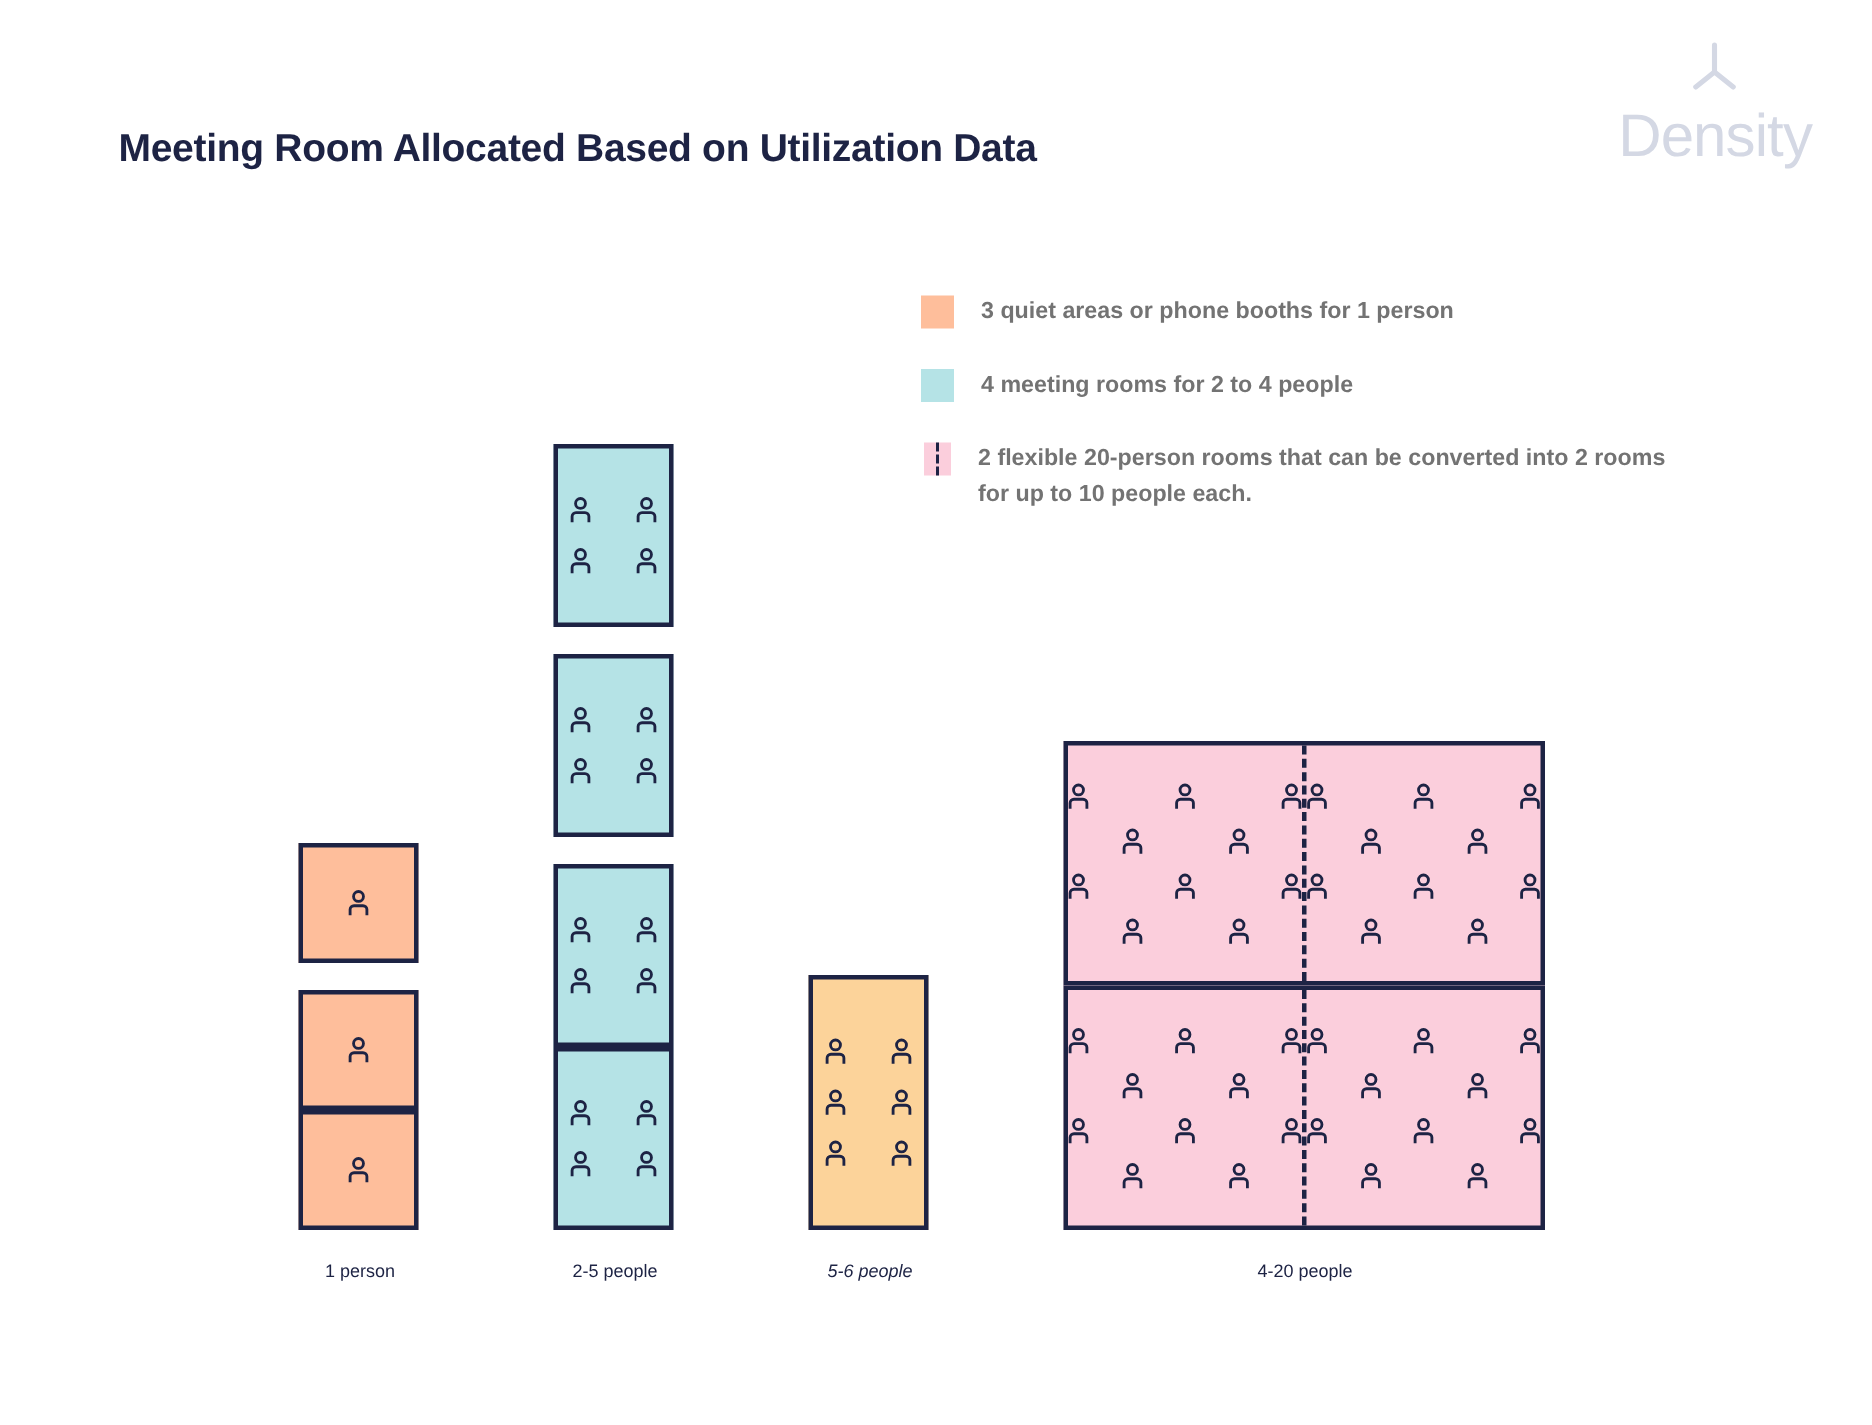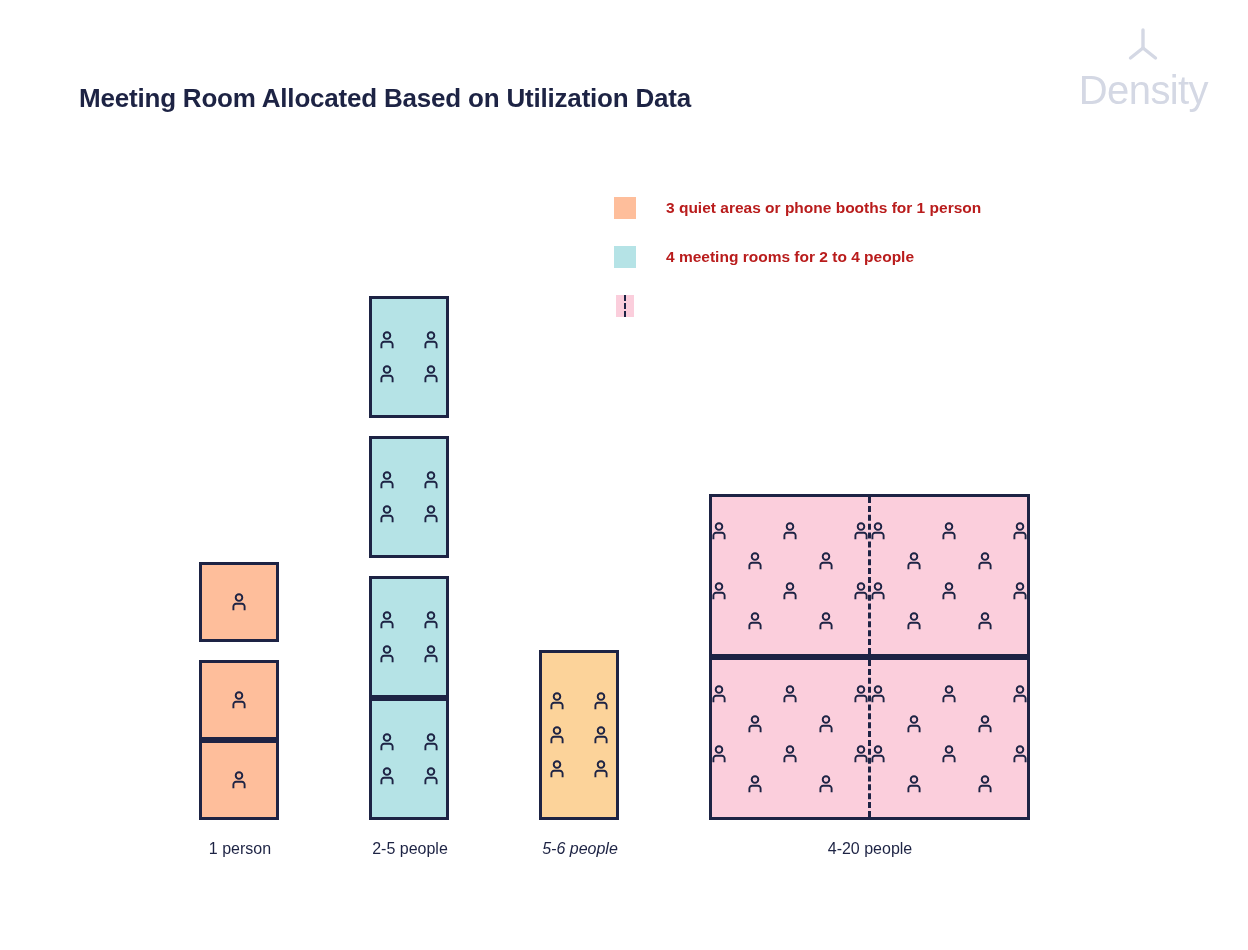--- a/index.html
+++ b/index.html
@@ -74,25 +74,25 @@
   .legend-swatch .swatch-divider {
     position: absolute;
     left: 50%;
     top: 0;
     bottom: 0;
     width: 0;
     transform: translateX(-50%);
     border-left: 2px dashed #1d2344;
   }
   .legend-label {
-    margin-left: 30px;
+    margin-left: 18px;
     font-size: 15.5px;
     font-weight: bold;
     line-height: 1.55;
-    color: #b91c1c;
+    color: #737373;
     max-width: 480px;
   }
 
   
   #plot-area {
     position: absolute;
     left: 0;
     top: 0;
     width: 1248px;
     height: 950px;
@@ -136,21 +136,21 @@
   }
   .room.split .half + .half { border-left: 3px dashed #1d2344; }
   .room.split .people-row { gap: 55px; }
   .room.split .room-people { gap: 12px; }
 
   
   .cat-label {
     position: absolute;
     top: 840px;
     text-align: center;
-    font-size: 16px;
+    font-size: 12px;
     color: #1d2344;
     white-space: nowrap;
   }
 
   .person-icon { display: block; }
 </style>
 </head>
 <body>
 
 <div id="brand-logo">
@@ -176,20 +176,21 @@
   <div class="legend-row">
     <span class="legend-swatch" style="background:#B5E3E6;"></span>
     <span class="legend-label">4 meeting rooms for 2 to 4 people</span>
   </div>
 
 
   <div class="legend-row">
     <span class="legend-swatch dashed-swatch" style="background:#FBCEDC;">
       <span class="swatch-divider"></span>
     </span>
+    <span class="legend-label">2 flexible 20-person rooms that can be converted into 2 rooms for up to 10 people each.</span>
   </div>
 
 </div>
 
 <div id="plot-area">
     <div class="room-group" style="left: 199px; bottom: 130px; width: 80px;">
       <div class="room" style="width: 80px; height: 80px; background: rgb(254, 190, 155);">
         <div class="room-people">
           <div class="people-row">
             <svg width="16" height="18" viewBox="0 0 16 18" class="person-icon">

